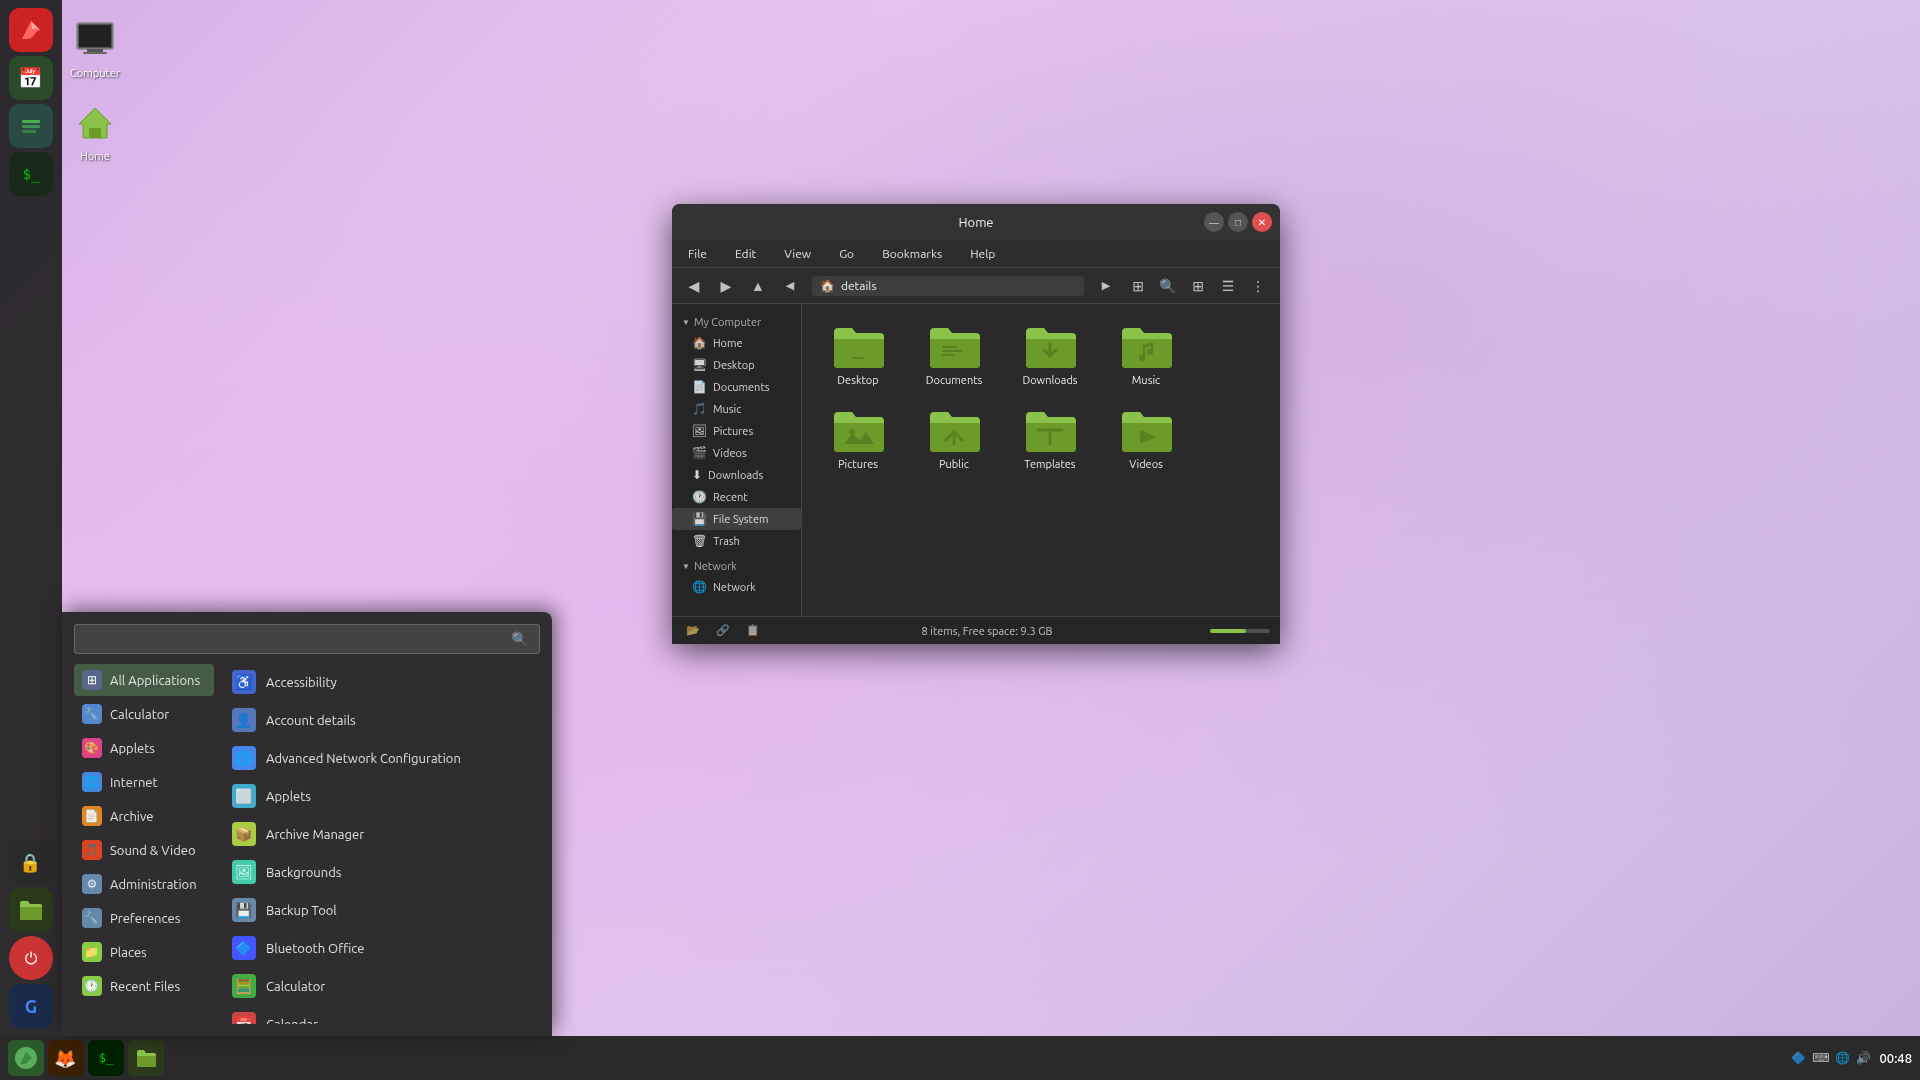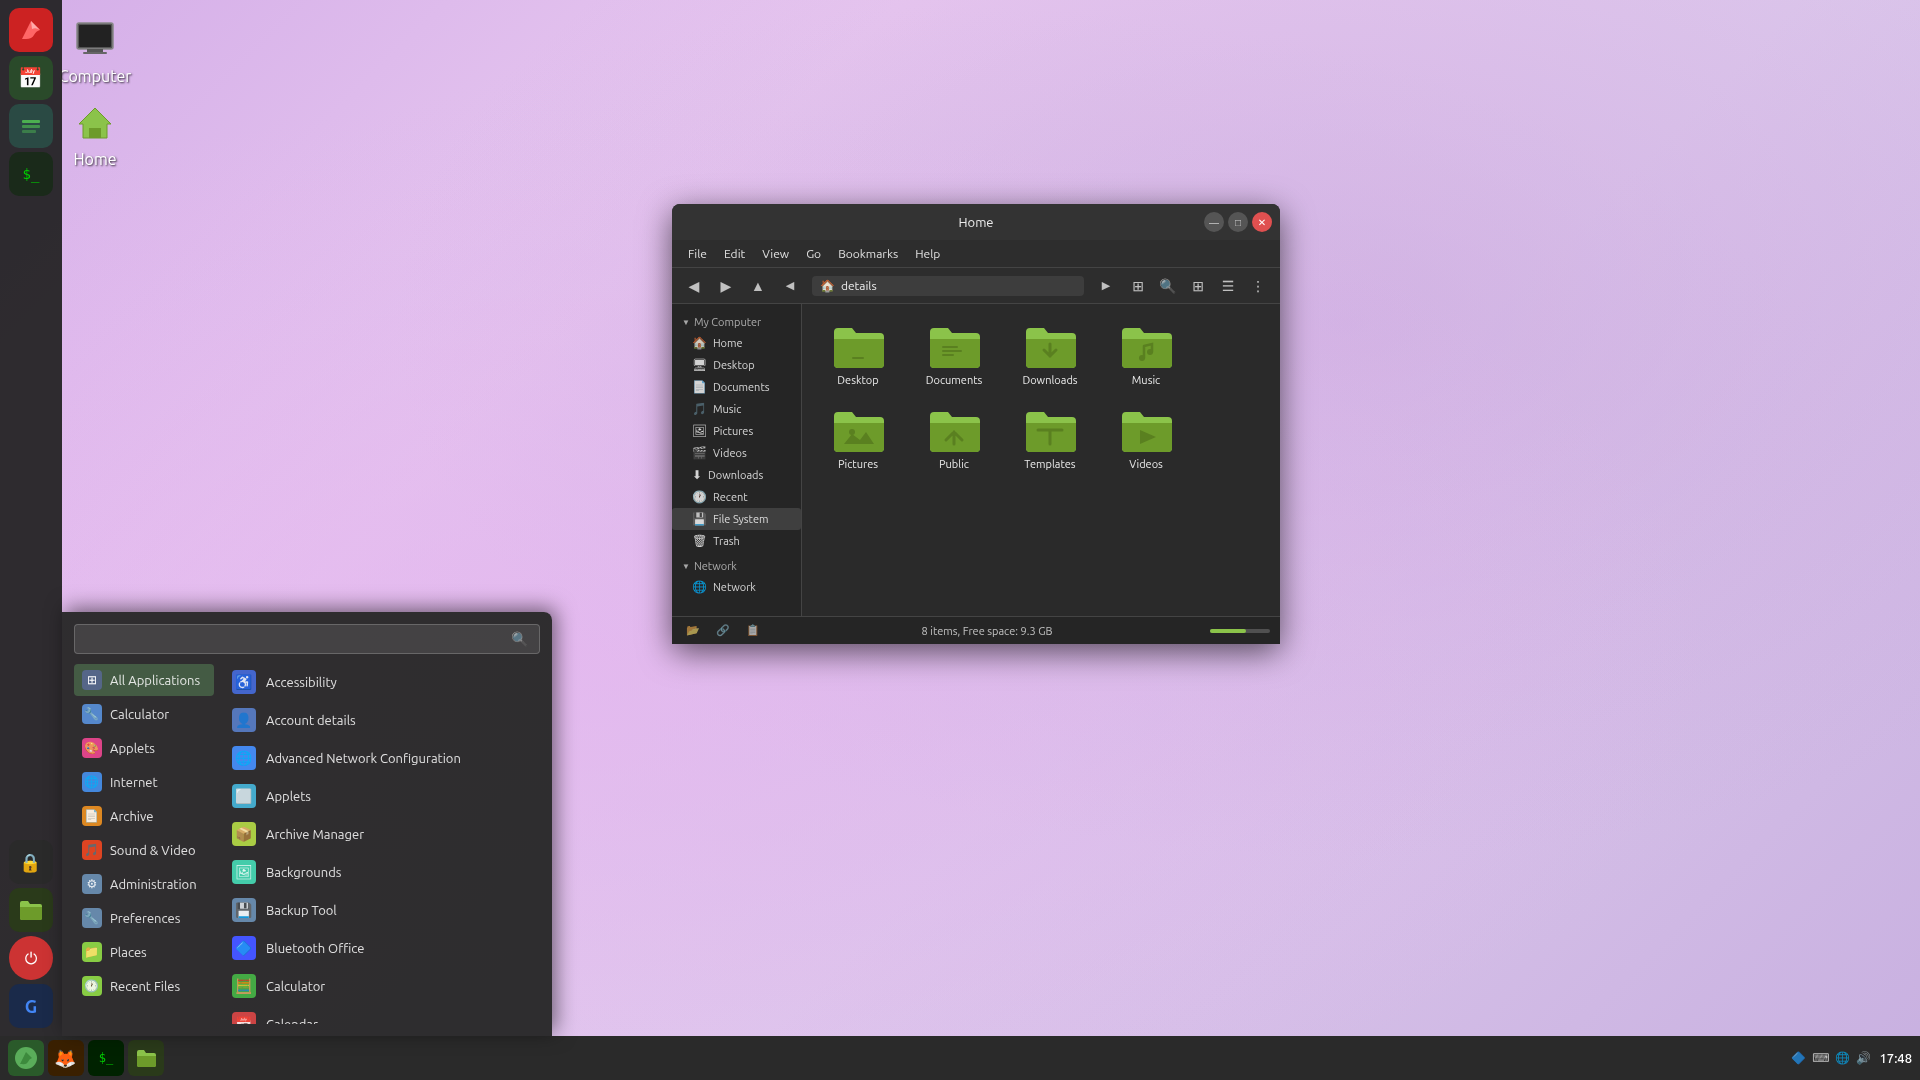--- a/index.html
+++ b/index.html
@@ -24,21 +24,21 @@
     .desktop-icon .icon-img {
       width: 48px;
       height: 48px;
       display: flex;
       align-items: center;
       justify-content: center;
       margin-bottom: 4px;
     }
     .desktop-icon .icon-label {
       color: white;
-      font-size: 16px;
+      font-size: 11px;
       text-align: center;
       text-shadow: 1px 1px 2px rgba(0,0,0,0.8);
     }
 
     
     .taskbar {
       position: absolute;
       bottom: 0;
       left: 0;
       right: 0;
@@ -256,21 +256,21 @@
     .win-btn.minimize { background: #555; color: #ccc; }
     .win-btn.maximize { background: #555; color: #ccc; }
     .win-btn.close { background: #e05050; color: white; }
 
     .window-menubar {
       height: 28px;
       background: #2d2d2d;
       display: flex;
       align-items: center;
       padding: 0 8px;
-      gap: 1px;
+      gap: 12px;
       border-bottom: 1px solid #444;
     }
     .menu-item-text {
       color: rgba(255,255,255,0.85);
       font-size: 12px;
       padding: 3px 8px;
       border-radius: 3px;
       cursor: pointer;
     }
 
@@ -815,15 +815,15 @@
       </svg>
     </div>
   </div>
   <div class="taskbar-right">
     <div class="taskbar-right-icons">
       <span style="color:rgba(255,255,255,0.7); font-size:12px;">🔷</span>
       <span style="color:rgba(255,255,255,0.7); font-size:12px;">⌨</span>
       <span style="color:rgba(255,255,255,0.7); font-size:12px;">🌐</span>
       <span style="color:rgba(255,255,255,0.7); font-size:12px;">🔊</span>
     </div>
-    <span style="color:white; font-size:13px; font-weight:500;">17:48</span>
+    <span style="color:white; font-size:13px; font-weight:500;">00:48</span>
   </div>
 </div>
 
 </body></html>

